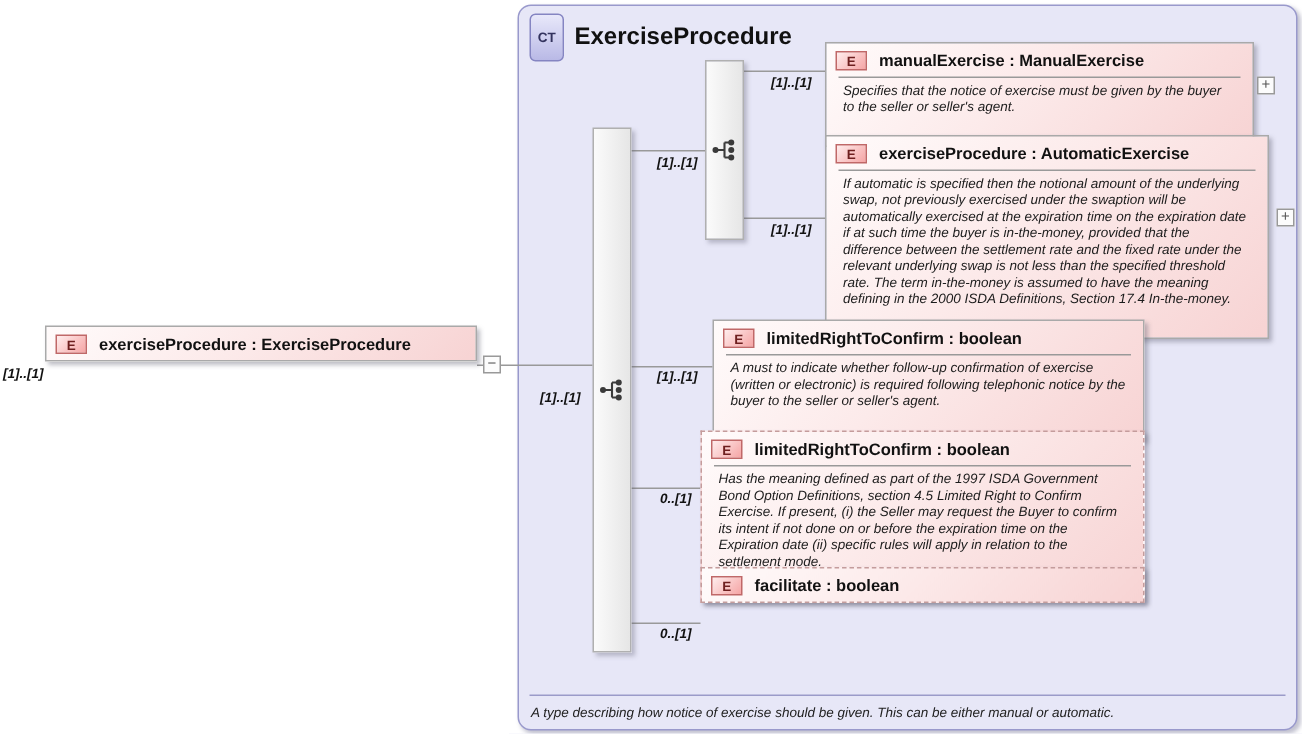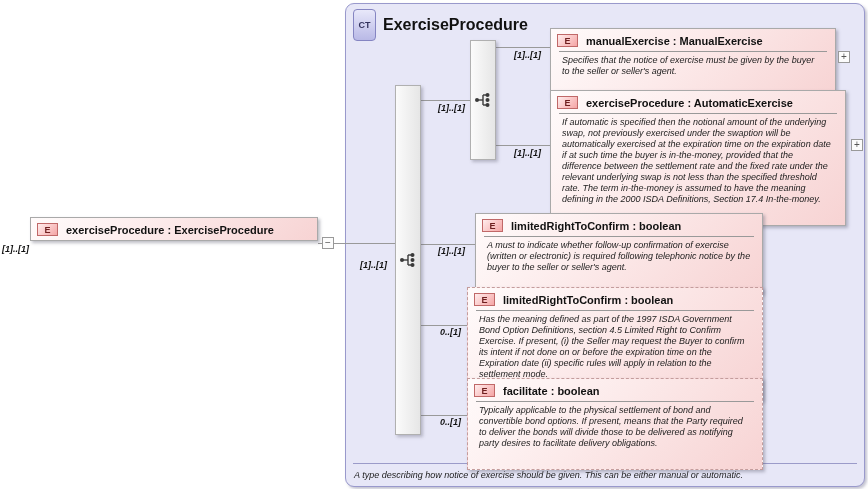--- a/index.html
+++ b/index.html
@@ -141,16 +141,15 @@
       <span class="elem-name">limitedRightToConfirm : boolean</span>
     </div>
     <div class="elem-note">Has the meaning defined as part of the 1997 ISDA Government Bond Option Definitions, section 4.5 Limited Right to Confirm Exercise. If present, (i) the Seller may request the Buyer to confirm its intent if not done on or before the expiration time on the Expiration date (ii) specific rules will apply in relation to the settlement mode.</div>
   </div>
 
   <div class="elem optional" style="left:467px; top:378px; width:296px;">
     <div class="elem-head">
       <span class="e-badge">E</span>
       <span class="elem-name">facilitate : boolean</span>
     </div>
-    <div class="elem-note">Typically applicable to the physical settlement of bond and convertible bond options. If present, means that the Party required to deliver the bonds will divide those to be delivered as notifying party desires to facilitate delivery obligations.</div>
   </div>
 
 </div>
 
 </body></html>

